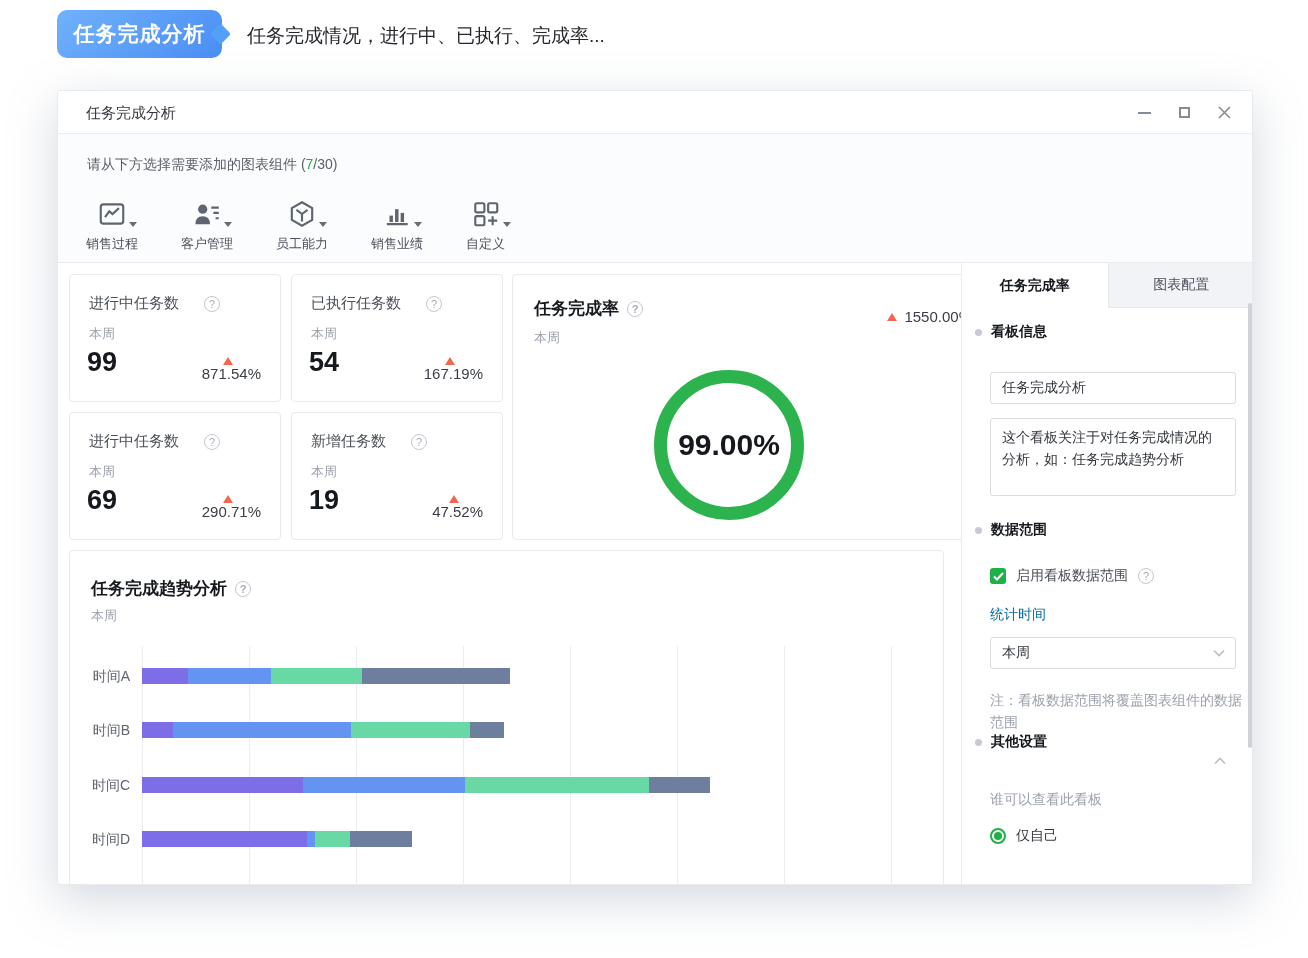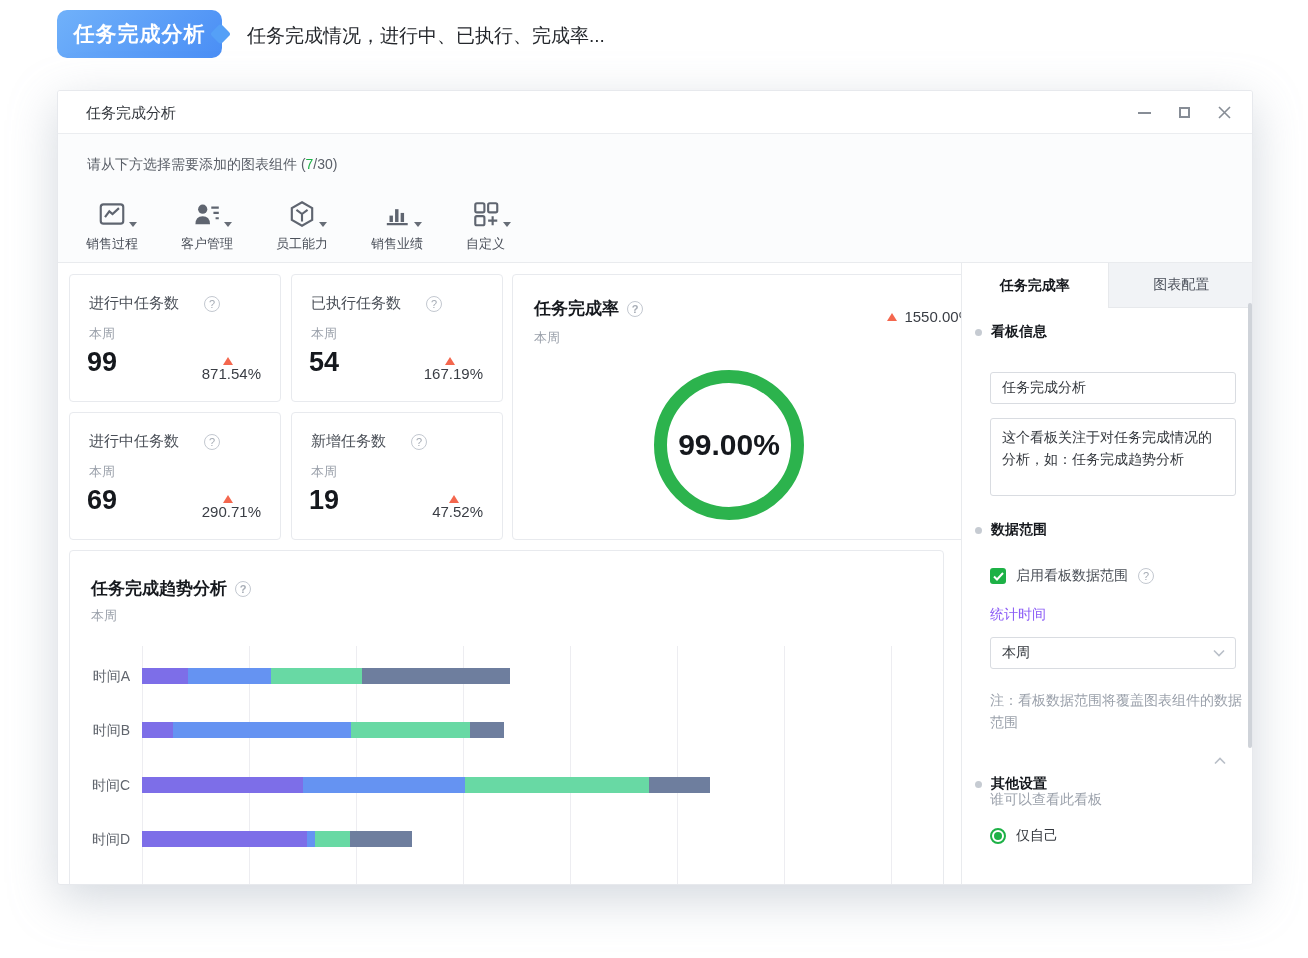--- a/index.html
+++ b/index.html
@@ -312,30 +312,30 @@
       <div class="check-row">
         <span class="checkbox">
           <svg width="11" height="9" viewBox="0 0 11 9">
               <polyline points="1,4.5 4,7.5 10,1" fill="none" stroke="#fff" stroke-width="2"></polyline>
             </svg>
         </span>
         <span>启用看板数据范围</span>
         <span class="qicon">?</span>
       </div>
 
-      <div class="lbl-gray" style="top:343px; color:#8b5cf6;">统计时间</div>
+      <div class="lbl-gray" style="top:343px; color:#0369a1;">统计时间</div>
       <div class="select">
         <span>本周</span>
         <svg width="12" height="8" viewBox="0 0 12 8">
             <polyline points="1,1.5 6,6.5 11,1.5" fill="none" stroke="#b9bfc8" stroke-width="1.6"></polyline>
           </svg>
       </div>
       <div class="note">注：看板数据范围将覆盖图表组件的数据范围</div>
 
-      <div class="section-hd" style="top:512px;">
+      <div class="section-hd" style="top:470px;">
         <span class="dot"></span>
         <span>其他设置</span>
       </div>
       <span class="chev-up">
         <svg width="12" height="8" viewBox="0 0 12 8">
             <polyline points="1,6.5 6,1.5 11,6.5" fill="none" stroke="#b9bfc8" stroke-width="1.6"></polyline>
           </svg>
       </span>
 
       <div class="lbl-gray" style="top:528px; color:#9ba1ab;">谁可以查看此看板</div>

